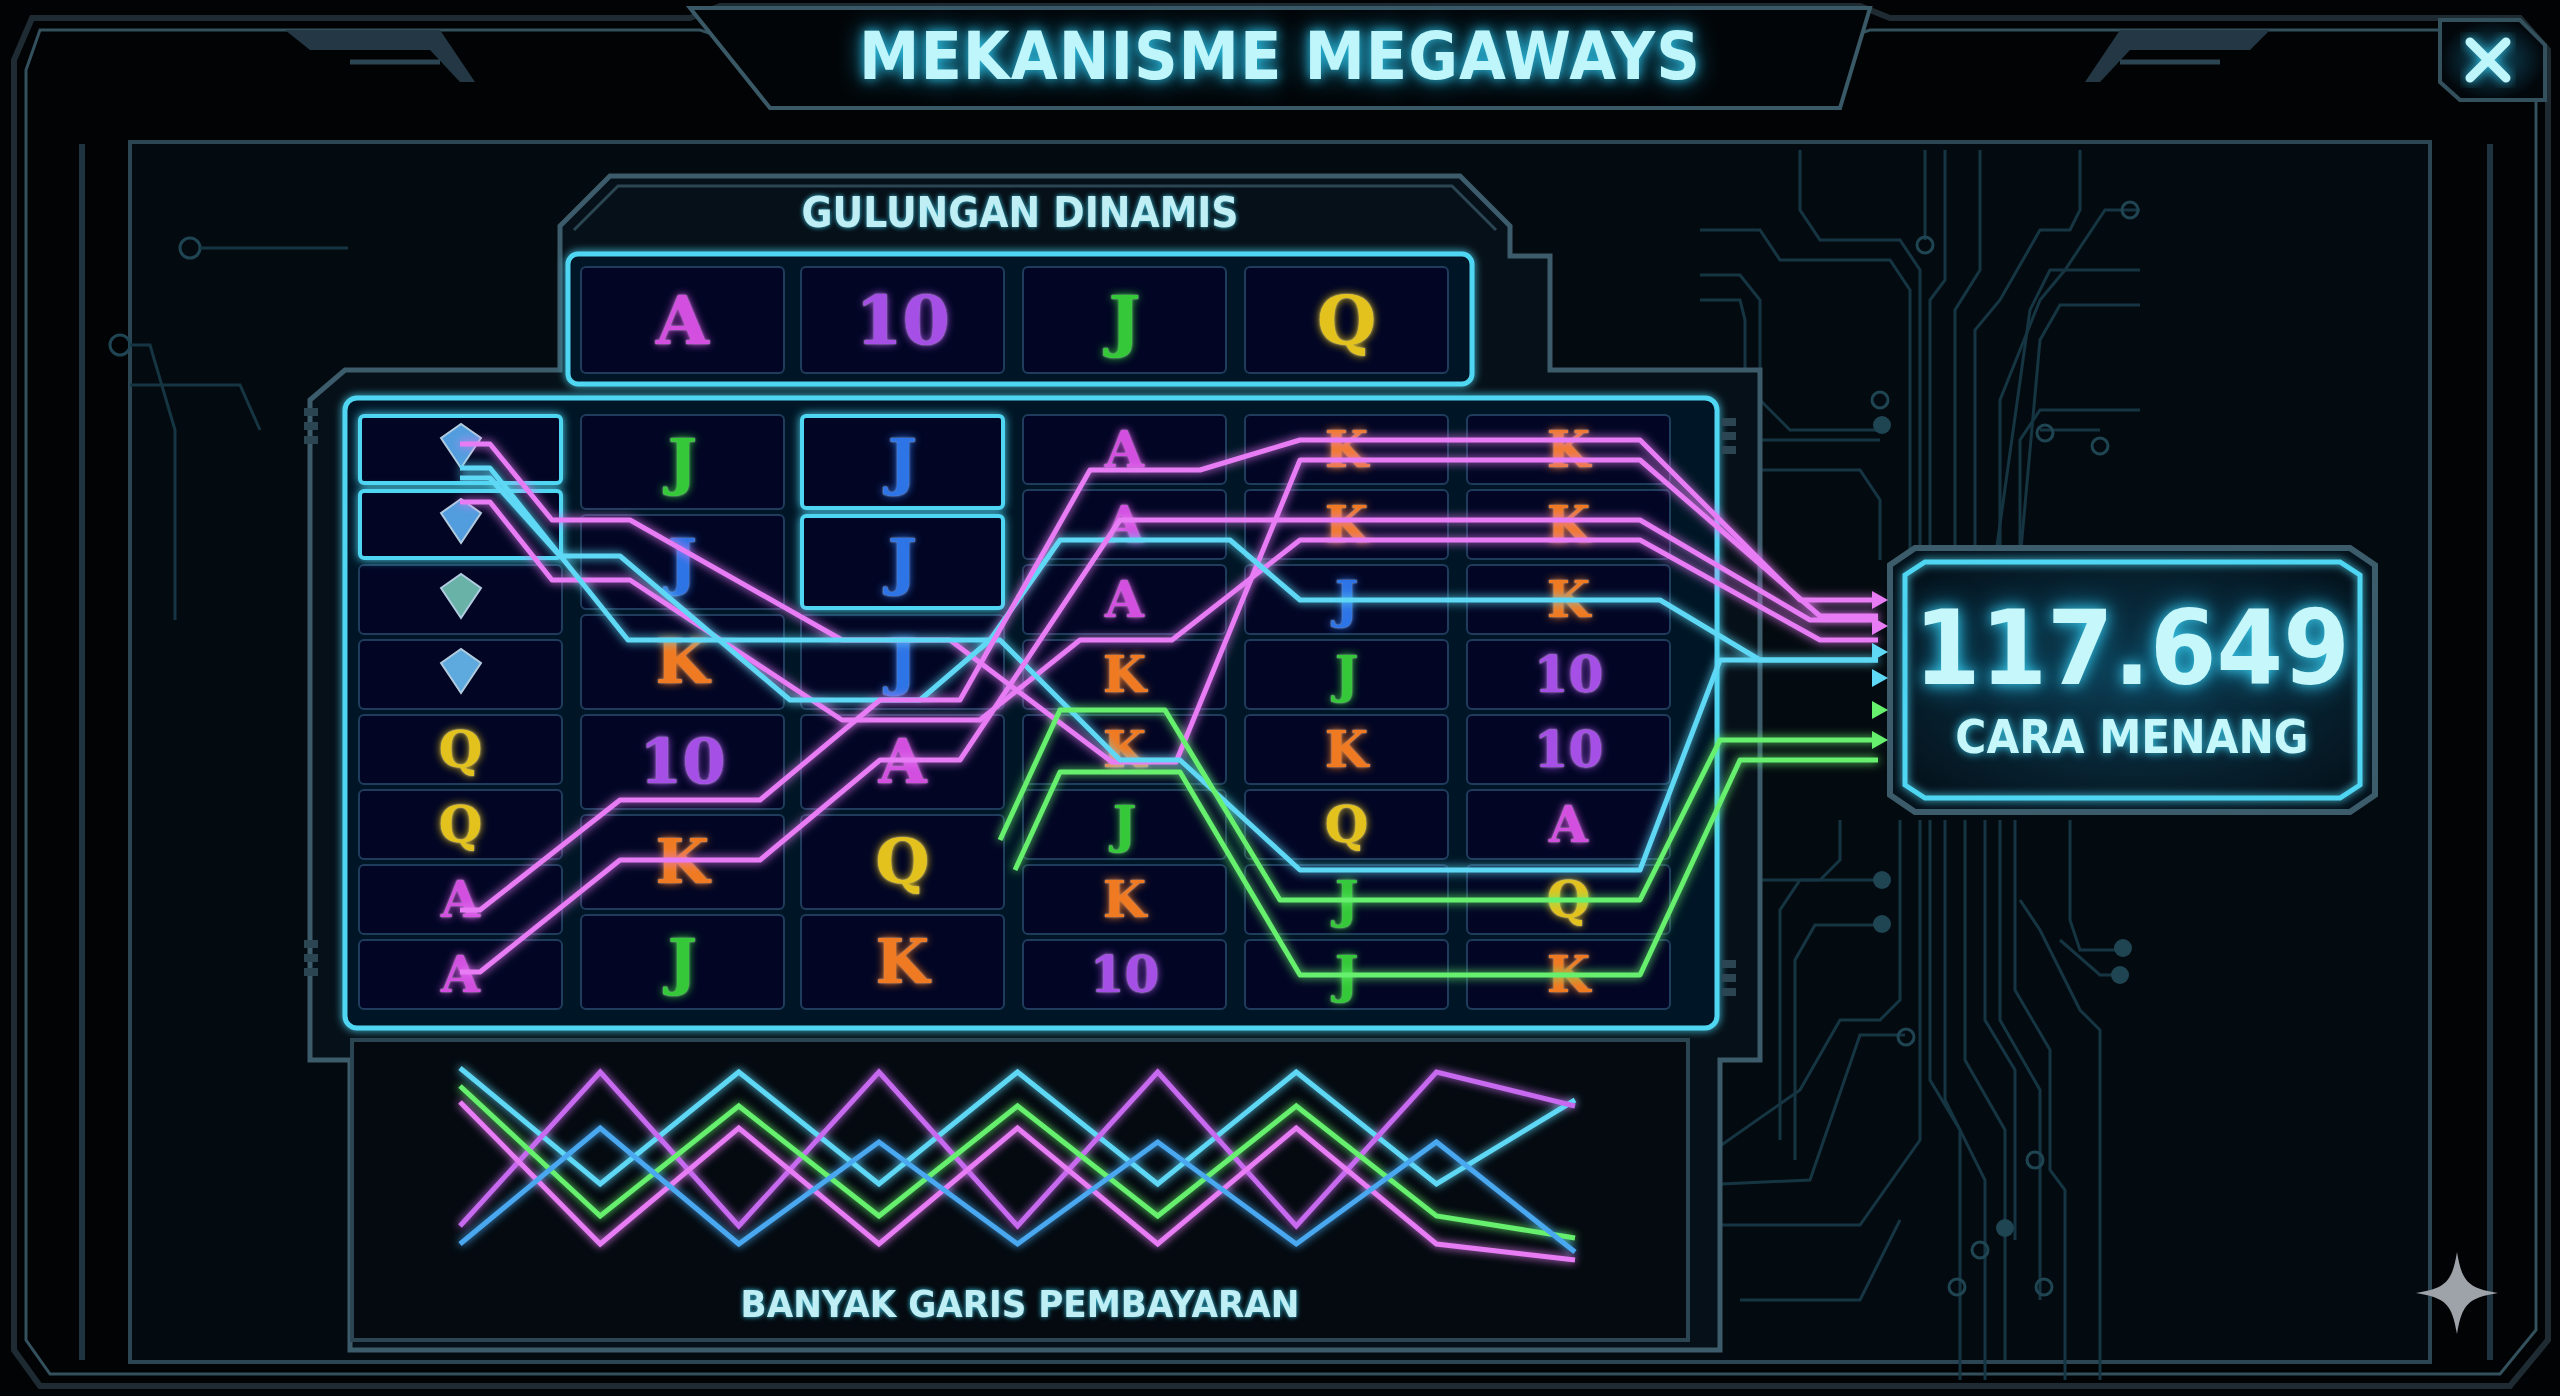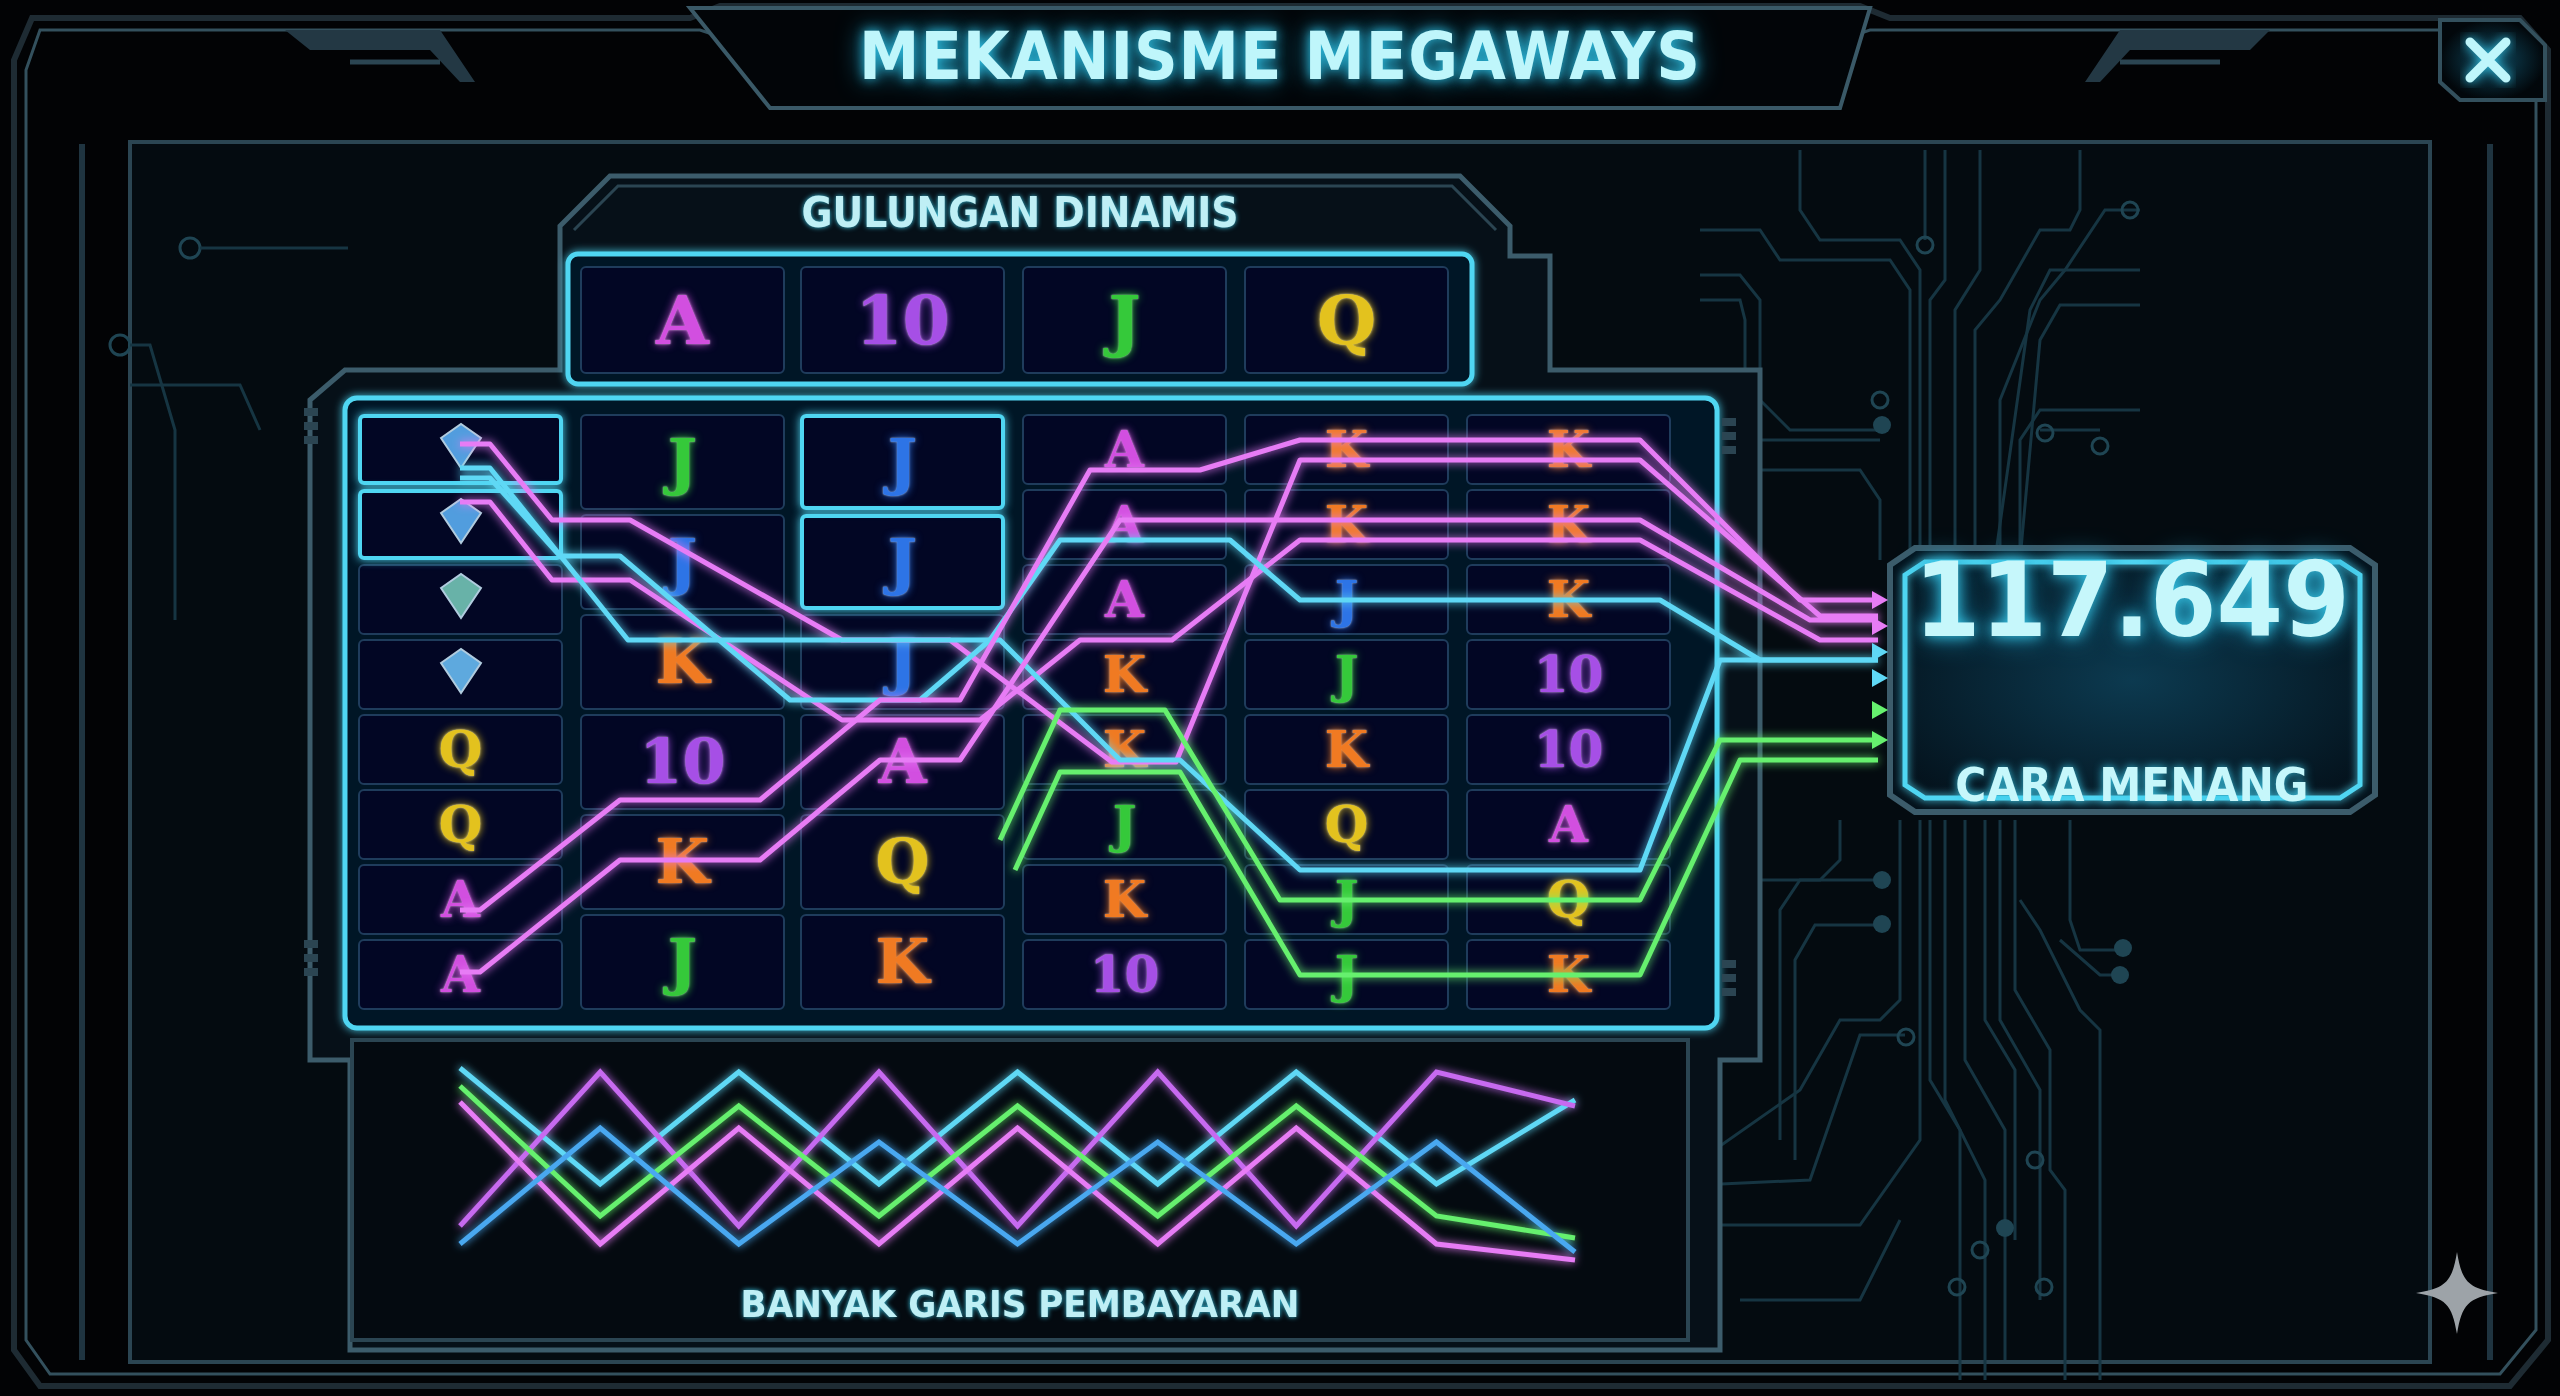--- a/index.html
+++ b/index.html
@@ -5,21 +5,21 @@
   html,body{margin:0;padding:0;background:#000;}
   body{width:2560px;height:1396px;position:relative;overflow:hidden;font-family:"DejaVu Sans",sans-serif;}
   .frame{position:absolute;inset:0;background:#020305;}
   svg.deco{position:absolute;left:0;top:0;}
   .title{position:absolute;left:0;width:2560px;top:18px;text-align:center;font-family:"DejaVu Sans",sans-serif;font-weight:bold;font-size:66px;letter-spacing:1px;color:#bff6fb;text-shadow:0 0 12px #2fc3e6,0 0 28px #1a8fb3;transform:scaleX(0.92);}
   .close{position:absolute;left:2440px;top:20px;width:96px;height:80px;display:flex;align-items:center;justify-content:center;cursor:pointer;}
   .reel-title{position:absolute;left:640px;width:760px;top:188px;text-align:center;font-weight:bold;font-size:42px;color:#bfeff5;text-shadow:0 0 6px #3cc4e0;transform:scaleX(0.9);}
   .cell{position:absolute;display:flex;align-items:center;justify-content:center;font-family:"DejaVu Serif",serif;font-weight:bold;background:#020624;border:2px solid #1f3c5c;border-radius:6px;box-sizing:border-box;}
   .sym{font-size:54px;line-height:1;}
   .top .sym{font-size:68px;}
-  .ways{position:absolute;left:1890px;top:548px;width:484px;height:264px;display:flex;flex-direction:column;align-items:center;justify-content:space-between;}
+  .ways{position:absolute;left:1890px;top:548px;width:484px;height:264px;display:flex;flex-direction:column;align-items:center;justify-content:center;}
   .ways-num{font-size:104px;font-weight:bold;color:#c6f7fb;text-shadow:0 0 14px #38c8e8,0 0 30px #1b8fb5;line-height:1;transform:scaleX(0.92);}
   .ways-label{font-size:46px;font-weight:bold;color:#c6f7fb;text-shadow:0 0 10px #38c8e8;margin-top:10px;transform:scaleX(0.92);}
   .paylines-label{position:absolute;left:520px;width:1000px;top:1282px;text-align:center;font-weight:bold;font-size:38px;color:#bfeff5;text-shadow:0 0 6px #3cc4e0;transform:scaleX(0.9);}
   .sparkle{position:absolute;left:2412px;top:1248px;width:90px;height:90px;}
 </style>
 </head>
 <body>
 
 <div class="frame">
 

